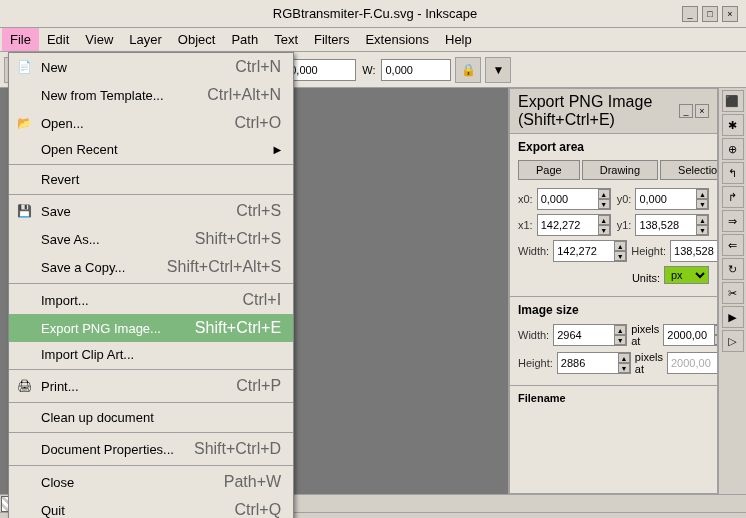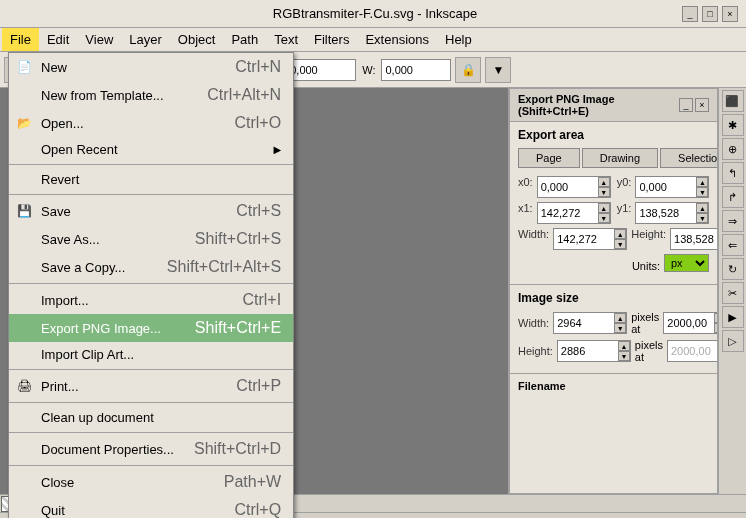--- a/index.html
+++ b/index.html
@@ -140,20 +140,21 @@
       background: #d4d0c8;
       border: 1px solid #888;
       font-size: 11px;
       cursor: pointer;
       text-align: center;
     }
 
     
     .form-row {
       display: flex;
+      align-items: center;
       margin-bottom: 4px;
       font-size: 11px;
     }
     .form-label {
       width: 30px;
       text-align: right;
       margin-right: 4px;
       color: #333;
     }
     .form-input-wrap {
@@ -354,21 +355,21 @@
   <div style="width:60px;"></div>
   <span class="titlebar-title">RGBtransmiter-F.Cu.svg - Inkscape</span>
   <div class="titlebar-controls">
     <div class="titlebar-btn">_</div>
     <div class="titlebar-btn">□</div>
     <div class="titlebar-btn">×</div>
   </div>
 </div>
 
 <div class="menubar">
-  <div class="menubar-item" style="background:#fde047;text-align:right;">File</div>
+  <div class="menubar-item" style="background:#f9a8d4;text-align:right;">File</div>
   <div class="menubar-item">Edit</div>
   <div class="menubar-item">View</div>
   <div class="menubar-item">Layer</div>
   <div class="menubar-item">Object</div>
   <div class="menubar-item">Path</div>
   <div class="menubar-item">Text</div>
   <div class="menubar-item">Filters</div>
   <div class="menubar-item">Extensions</div>
   <div class="menubar-item">Help</div>
 </div>
@@ -391,21 +392,21 @@
   <div class="tb-btn">▼</div>
 </div>
 
 <div class="main-area">
 
   <div class="canvas-area"></div>
 
   <div class="right-panel">
     <div class="export-panel">
       <div class="export-panel-header">
-        <span style="font-size:11px;font-weight:bold;">Export PNG Image (Shift+Ctrl+E)</span>
+        <span style="font-size:16px;">Export PNG Image (Shift+Ctrl+E)</span>
         <div style="display:flex;gap:2px;">
           <div class="panel-close-btn">_</div>
           <div class="panel-close-btn">×</div>
         </div>
       </div>
 
       <div class="export-section">
         <div class="export-section-title">Export area</div>
 
         <div class="area-buttons">

